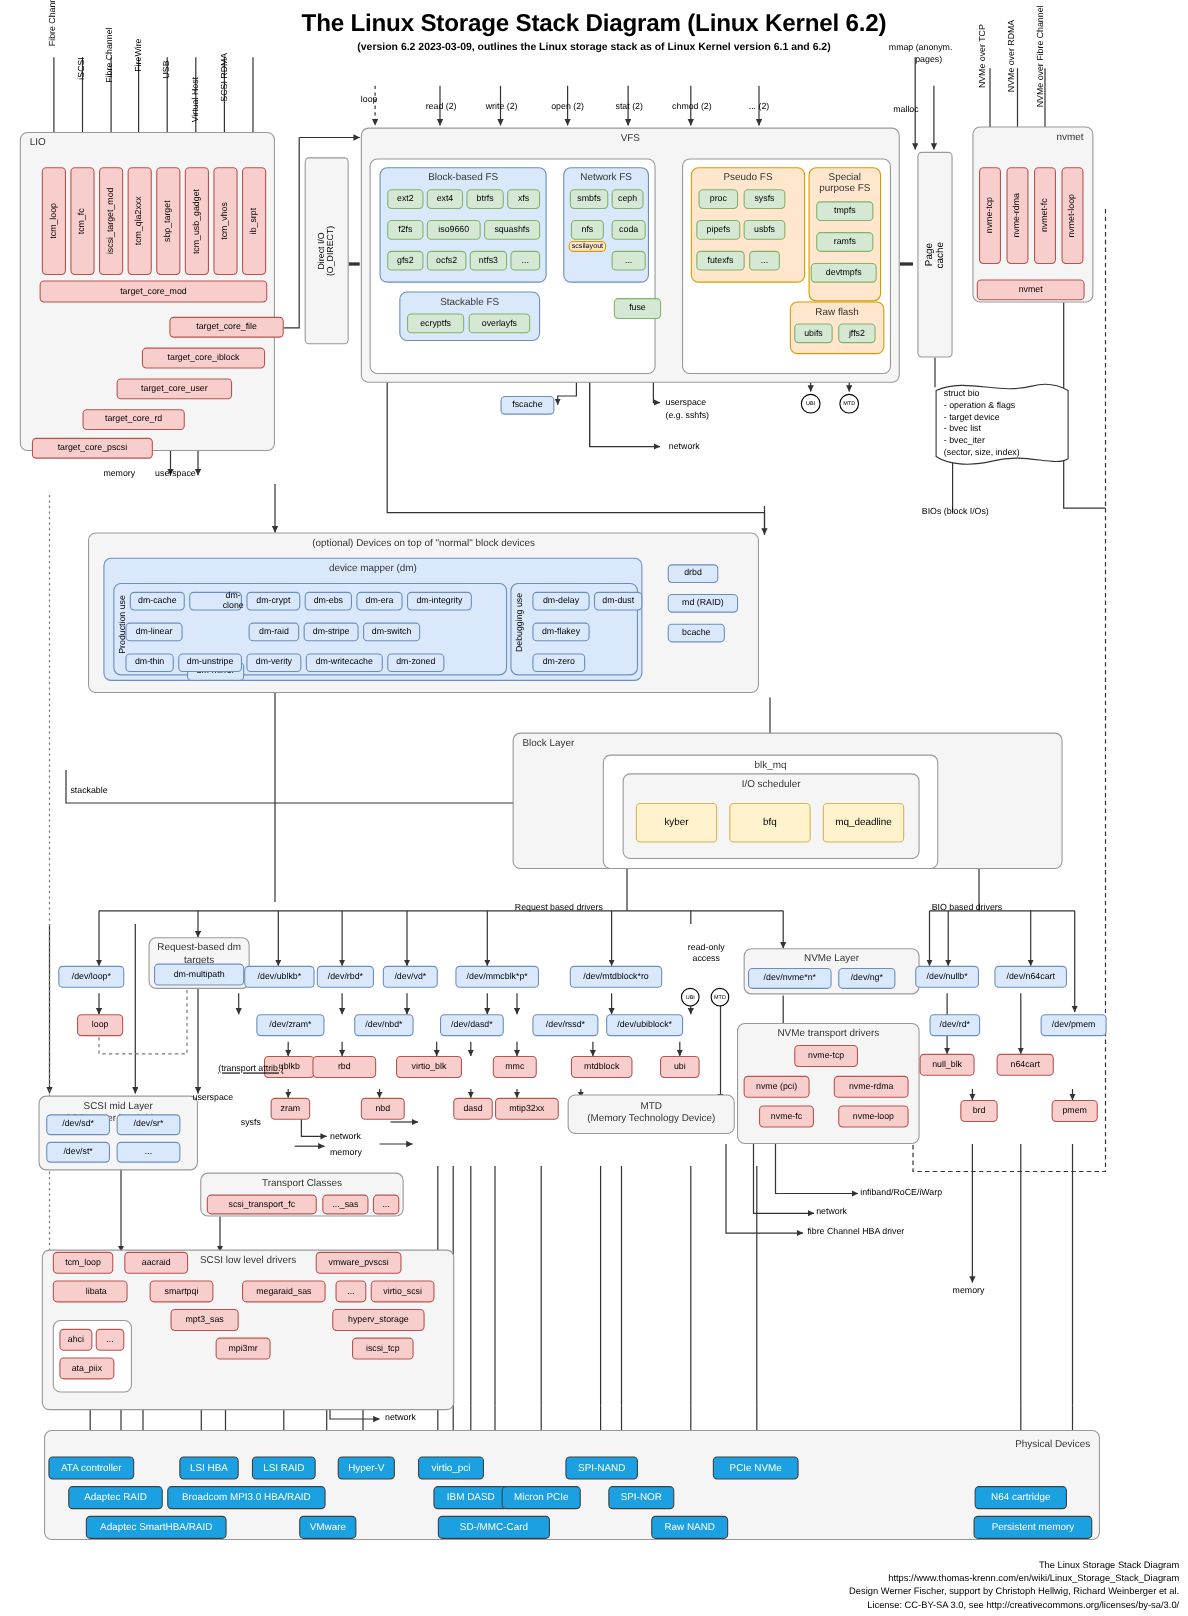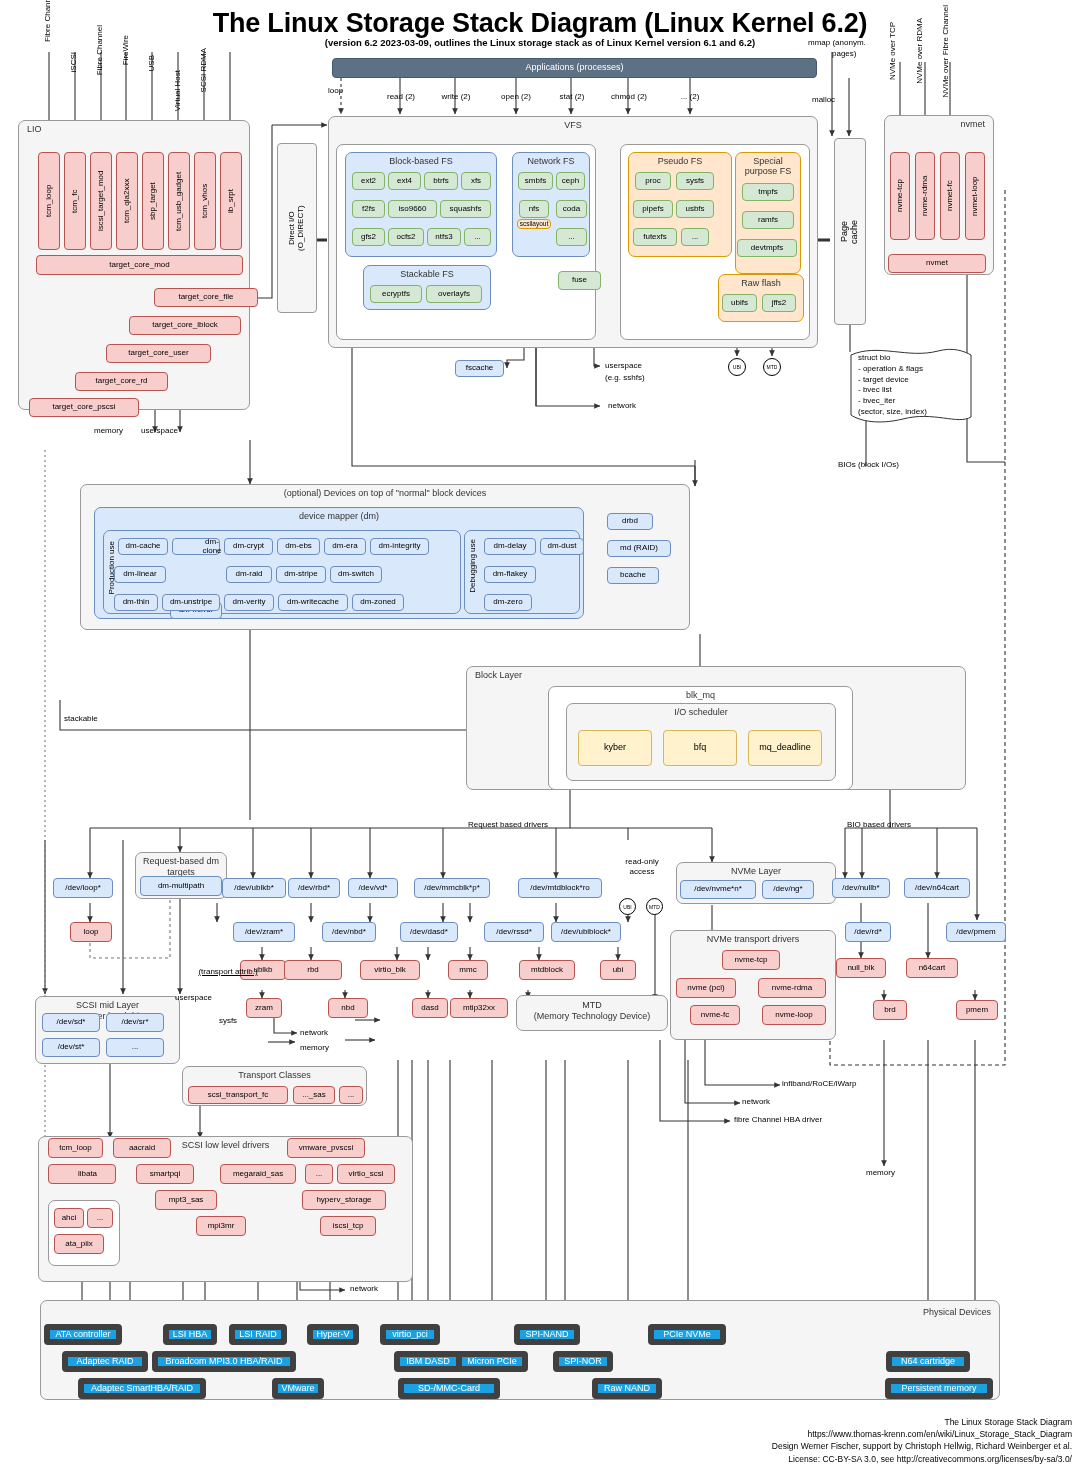--- a/index.html
+++ b/index.html
@@ -17,39 +17,39 @@
        text-align:center; border-radius:4px; line-height:1.1; padding:1px 3px; }
 
   
   .red    { background:#f8cecc; border:1px solid #b85450; }
   .blue   { background:#dae8fc; border:1px solid #6c8ebf; }
   .green  { background:#d5e8d4; border:1px solid #82b366; }
   .orange { background:#ffe6cc; border:1px solid #d79b00; }
   .yellow { background:#fff2cc; border:1px solid #d6b656; }
   .grayb  { background:#f5f5f5; border:1px solid #999999; }
   .whiteb { background:#ffffff; border:1px solid #999999; }
-  .cyan   { background:#1ba1e2; border:6px solid #404040; color:#ffffff; }
+  .cyan   { background:#1ba1e2; border:1px solid #404040; color:#ffffff; }
   .slate  { background:#5d7184; border:1px solid #46586c; color:#ffffff; }
 
   .grp { position:absolute; border-radius:7px; }
   .grp > .gl { position:absolute; left:0; right:0; top:3px; text-align:center; font-size:9px; color:#333; }
   .grp.rt > .gl { text-align:right; right:8px; left:auto; }
   .grp.lt > .gl { text-align:left; left:8px; right:auto; }
 
   .lbl { position:absolute; font-size:8.5px; color:#000; white-space:nowrap; }
   .lbl.c { text-align:center; }
   .vert { writing-mode:vertical-rl; transform:rotate(180deg); }
 
   .tiny { font-size:6.5px; }
   .f8 { font-size:8px; }
   .f9 { font-size:9px; }
   .f10 { font-size:10px; }
 
   #title { position:absolute; left:0; right:0; top:8px; text-align:center;
-           font-size:27px; font-weight:bold; letter-spacing:-0.2px; }
+           font-size:22px; font-weight:bold; letter-spacing:-0.2px; }
   #subtitle { position:absolute; left:0; right:0; top:37px; text-align:center;
               font-size:9.5px; font-weight:bold; }
   #footer { position:absolute; right:8px; bottom:4px; text-align:right; font-size:8.5px; line-height:1.45; }
   .circ { position:absolute; border:1px solid #000; border-radius:50%;
           display:flex; align-items:center; justify-content:center;
           font-size:5px; background:#fff; }
 </style>
 </head>
 <body>
 
@@ -274,21 +274,20 @@
 
   <div class="n red f8" style="left:36px; top:255px; width:207px; height:20px;">target_core_mod</div>
   <div class="n red f8" style="left:154px; top:288px; width:104px; height:19px;">target_core_file</div>
   <div class="n red f8" style="left:129px; top:316px; width:112px; height:19px;">target_core_iblock</div>
   <div class="n red f8" style="left:106px; top:344px; width:105px; height:19px;">target_core_user</div>
   <div class="n red f8" style="left:75px; top:372px; width:93px; height:19px;">target_core_rd</div>
   <div class="n red f8" style="left:29px; top:398px; width:110px; height:19px;">target_core_pscsi</div>
   <div class="lbl f8" style="left:94px; top:426px;">memory</div>
   <div class="lbl f8" style="left:141px; top:426px;">userspace</div>
 
-  <div class="n slate f9" style="left:332px; top:58px; width:485px; height:20px;">Applications (processes)</div>
   <div class="lbl f8" style="left:328px; top:86px;">loop</div>
   <div class="lbl f8 c" style="left:376px; top:92px; width:50px;">read (2)</div>
   <div class="lbl f8 c" style="left:431px; top:92px; width:50px;">write (2)</div>
   <div class="lbl f8 c" style="left:491px; top:92px; width:50px;">open (2)</div>
   <div class="lbl f8 c" style="left:547px; top:92px; width:50px;">stat (2)</div>
   <div class="lbl f8 c" style="left:601px; top:92px; width:56px;">chmod (2)</div>
   <div class="lbl f8 c" style="left:667px; top:92px; width:46px;">... (2)</div>
   <div class="lbl f8" style="left:808px; top:38px;">mmap (anonym.</div>
   <div class="lbl f8" style="left:832px; top:49px;">pages)</div>
   <div class="lbl f8" style="left:812px; top:95px;">malloc</div>

